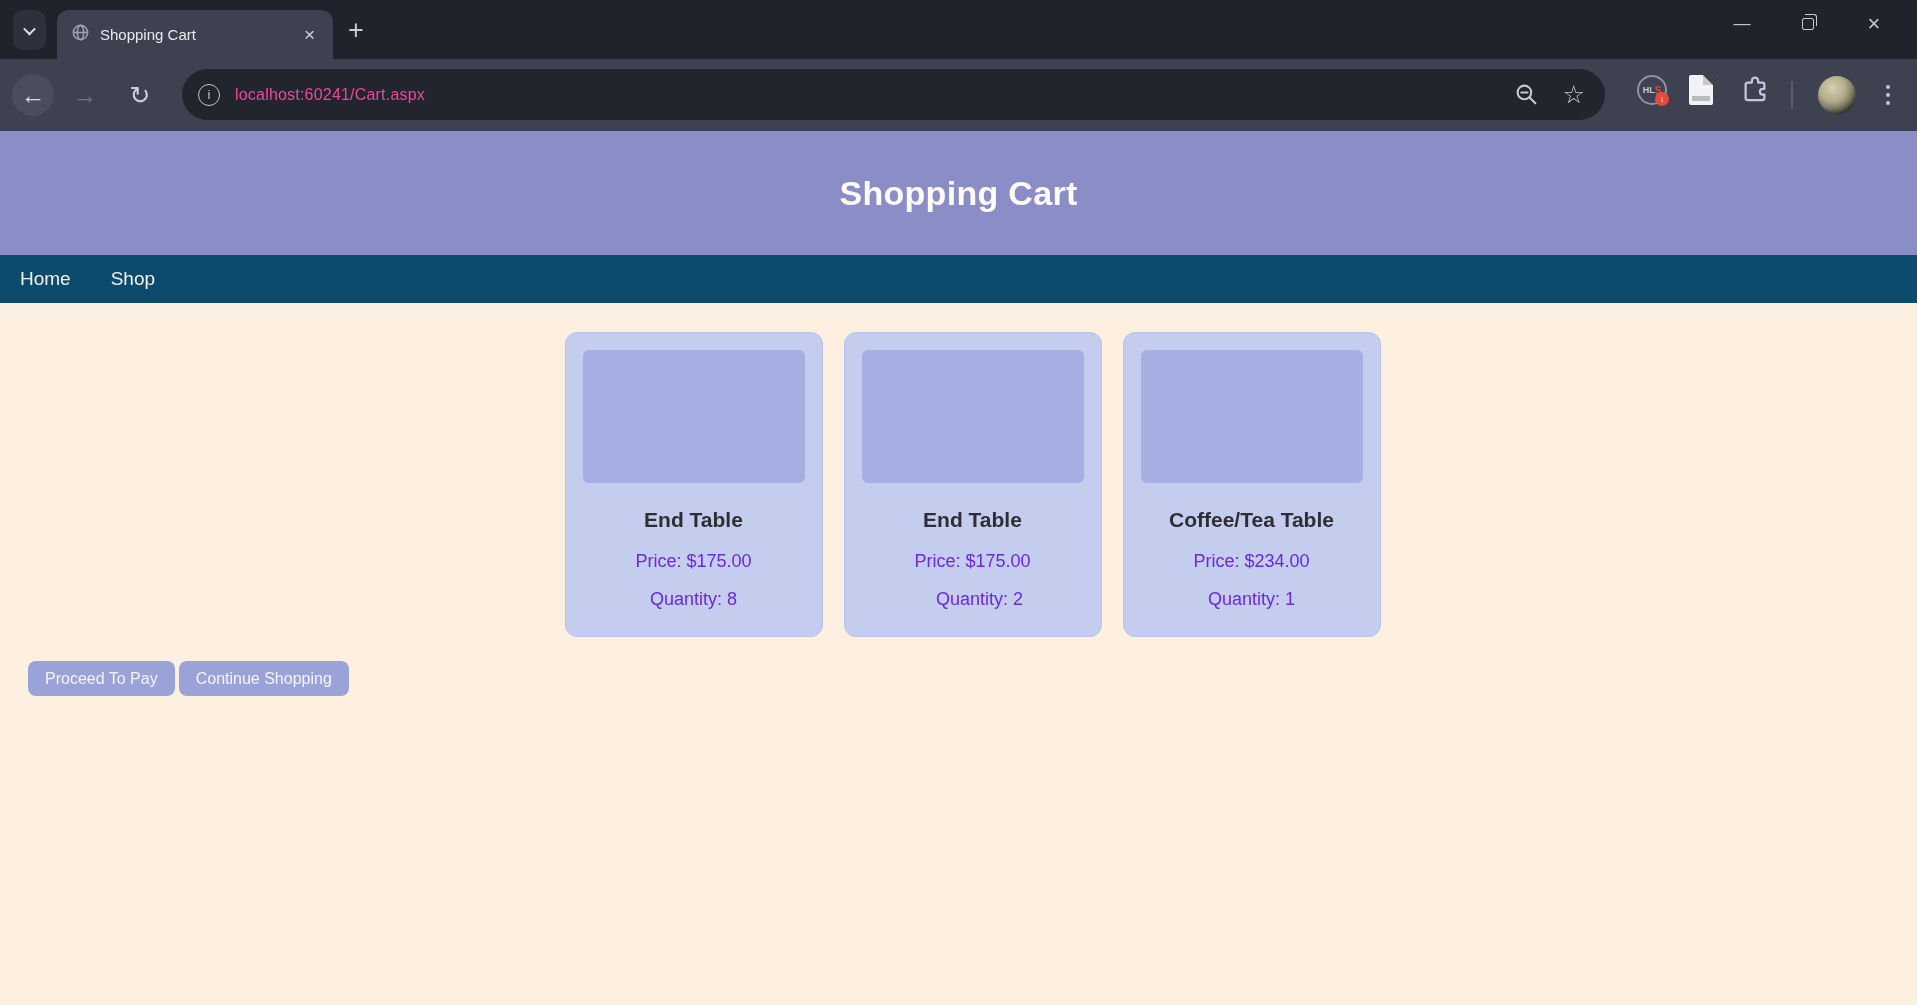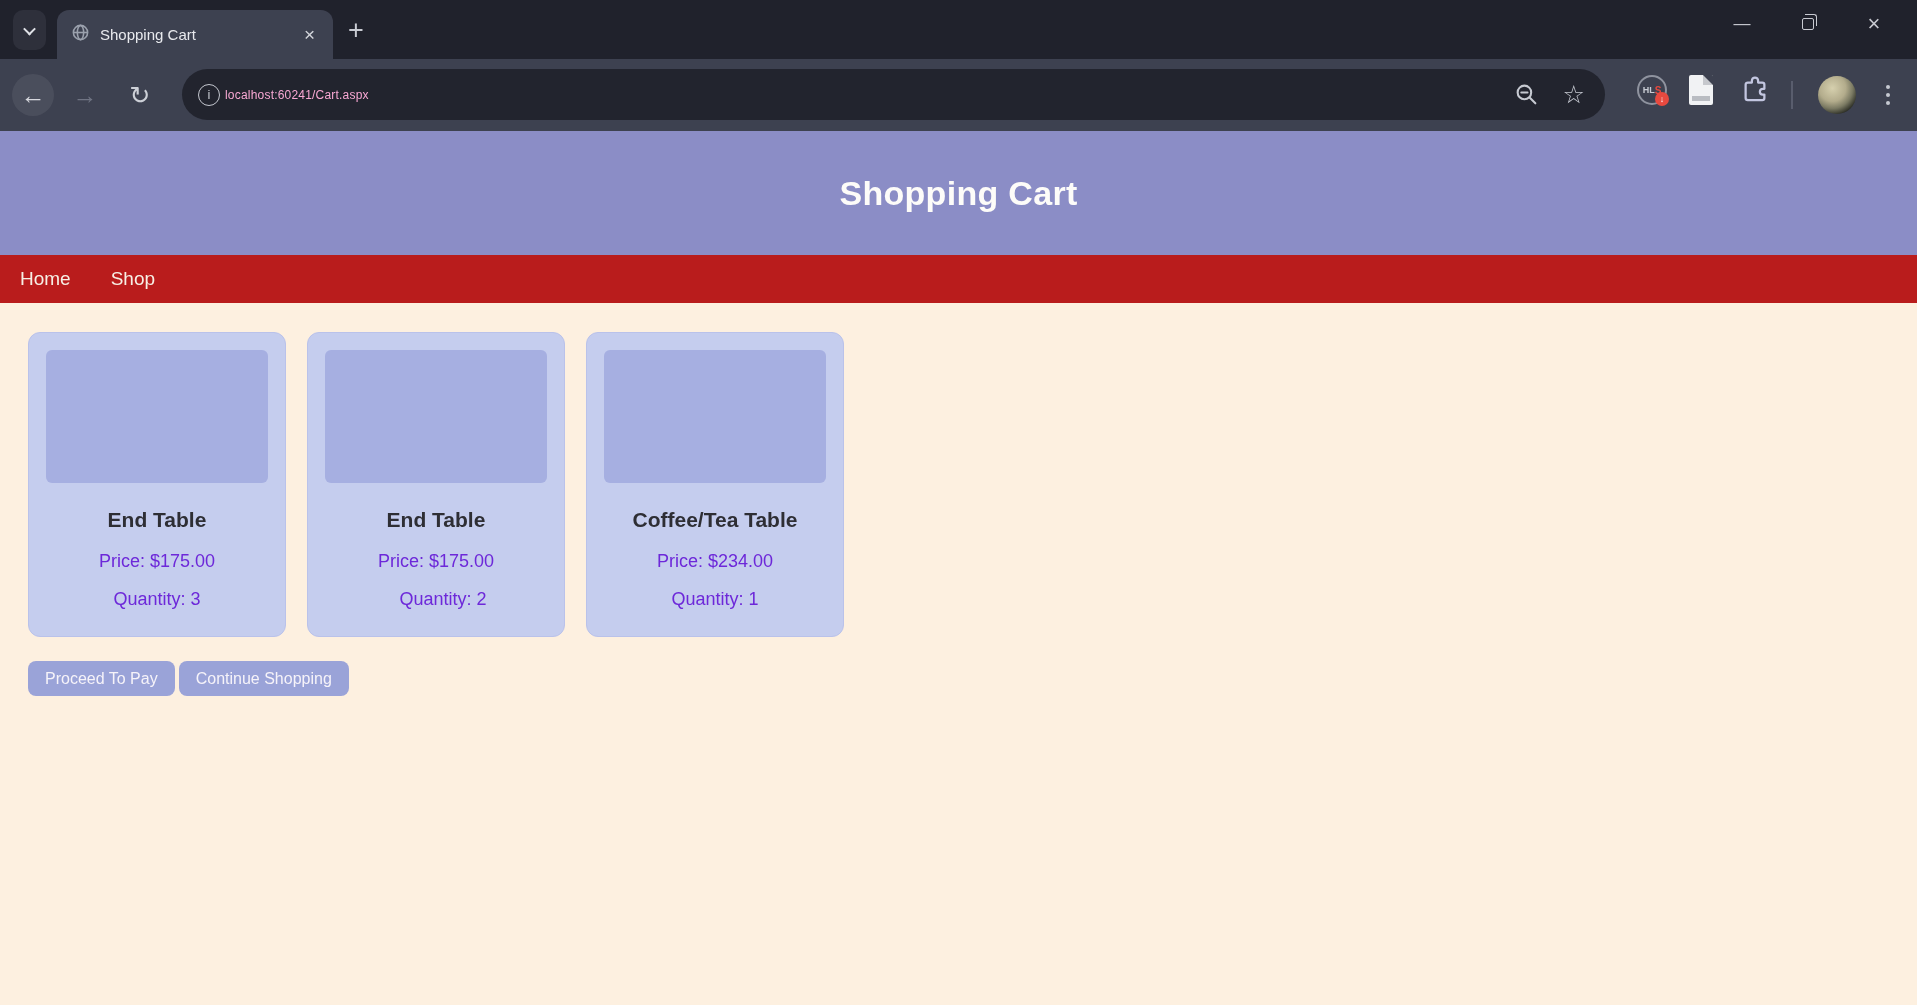--- a/index.html
+++ b/index.html
@@ -33,21 +33,21 @@
     justify-content:center; cursor:pointer; }
   .glyph24 { font-size:25px; line-height:1; }
   .back { left:11px; color:#d4d6dc; }
   .back .halo { position:absolute; width:42px; height:42px; border-radius:50%; background:rgba(255,255,255,0.07); }
   .fwd { left:63px; color:#707483; }
   .reload { left:118px; color:#cdd0d7; }
   .omnibox { position:absolute; left:182px; top:10px; width:1423px; height:51px; background:#22242e;
     border-radius:26px; display:flex; align-items:center; padding:0 20px 0 16px; cursor:text; }
   .info-ring { width:22px; height:22px; border:1.6px solid #c4c7cf; border-radius:50%; display:flex;
     align-items:center; justify-content:center; font-size:13px; color:#c4c7cf; flex:none; }
-  .url-text { margin-left:5px; font-size:12px; color:#f9a8d4; letter-spacing:0.2px; white-space:nowrap; flex:1; }
+  .url-text { margin-left:15px; font-size:16px; color:#ec4899; letter-spacing:0.2px; white-space:nowrap; flex:1; }
   .omni-right { display:flex; align-items:center; gap:24px; }
   .zoom-ind svg { display:block; }
   .star { font-size:25px; color:#c6c9d1; line-height:1; cursor:pointer; }
 
   .ext { position:absolute; top:16px; width:40px; height:40px; display:flex; align-items:flex-start;
     justify-content:center; cursor:pointer; }
   .hls { left:1632px; }
   .hls-ring { position:relative; width:30px; height:30px; border:2.5px solid #8f939f; border-radius:50%;
     display:flex; align-items:center; justify-content:center; }
   .hls-hl { font-size:9px; font-weight:bold; color:#c9ccd4; letter-spacing:0; }
@@ -64,24 +64,24 @@
   .avatar { position:absolute; left:1818px; top:17px; width:38px; height:38px; border-radius:50%; cursor:pointer;
     background:radial-gradient(circle at 38% 32%, #d6d0ae 0%, #b3ac8c 38%, #7b7a63 58%, #2a2c24 78%, #1d1f1a 100%); }
   .menu-dots { position:absolute; left:1868px; top:16px; width:40px; height:40px; display:flex; flex-direction:column;
     gap:4px; align-items:center; justify-content:center; cursor:pointer; }
   .menu-dots i { width:4px; height:4px; background:#c6c9d1; border-radius:50%; }
 
   
   .page { position:relative; height:874px; background:#fdf0e0; overflow:hidden; }
   .banner { height:124px; background:#8b8dc6; display:flex; align-items:center; justify-content:center; }
   .banner h1 { font-size:34px; font-weight:bold; color:#fdfcf9; letter-spacing:0.3px; }
-  .site-nav { height:48px; background:#b91c1c; display:flex; align-items:center; padding-left:20px; gap:40px; }
+  .site-nav { height:48px; background:#0c4a6e; display:flex; align-items:center; padding-left:20px; gap:40px; }
   .site-nav a { font-size:19px; color:#f7efe5; text-decoration:none; cursor:pointer; }
   .content { padding:29px 0 0 28px; }
-  .cards { display:flex; gap:21px; }
+  .cards { display:flex; gap:21px;justify-content:center; }
   .card { width:258px; height:305px; background:#c5cdee; border:1px solid #bac2ea; border-radius:12px;
     text-align:center; }
   .card-img { width:222px; height:133px; margin:17px auto 0; background:#a6afe1; border-radius:6px; }
   .card-title { margin-top:25px; font-size:21px; font-weight:bold; color:#2e2e34; }
   .card-line { margin-top:19px; font-size:18px; color:#6d28d9; }
   .actions { margin-top:24px; display:flex; gap:4px; }
   .btn { height:35px; padding:0 17px; background:#9aa3d8; border:none; border-radius:8px;
     color:#f6f3f9; font-size:16px; font-family:inherit; cursor:pointer; }
 </style>
 </head>
@@ -181,21 +181,21 @@
       <a>Shop</a>
     </div>
 
     <div class="content">
       <div class="cards">
 
         <div class="card">
           <div class="card-img"></div>
           <div class="card-title">End Table</div>
           <div class="card-line">Price: $175.00</div>
-          <div class="card-line" style="margin-top:17px;">Quantity: 3</div>
+          <div class="card-line" style="margin-top:17px;">Quantity: 8</div>
         </div>
 
         <div class="card">
           <div class="card-img"></div>
           <div class="card-title">End Table</div>
           <div class="card-line">Price: $175.00</div>
           <div class="card-line" style="margin-top:17px;padding-left:14px;">Quantity: 2</div>
         </div>
 
         <div class="card">

